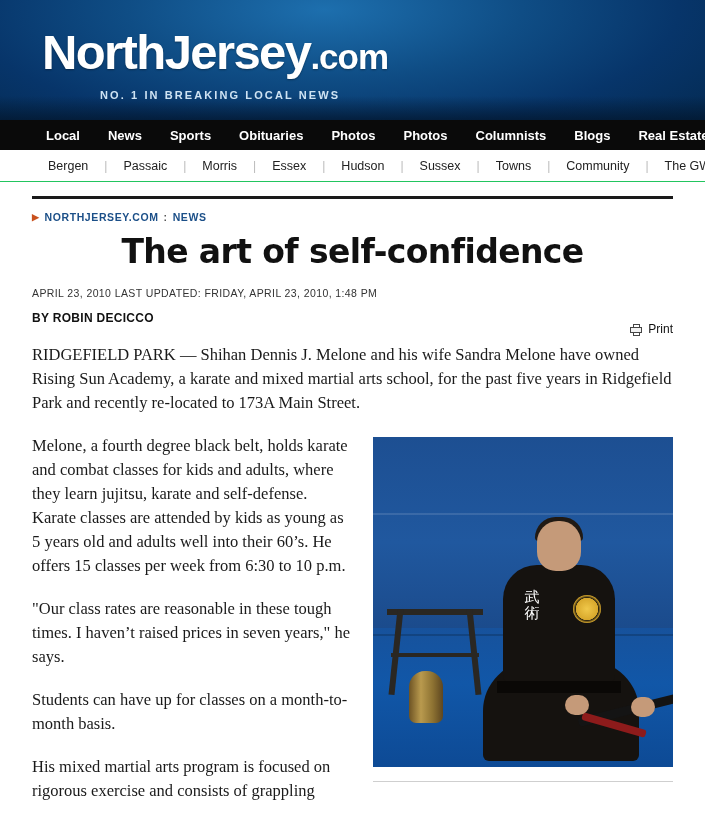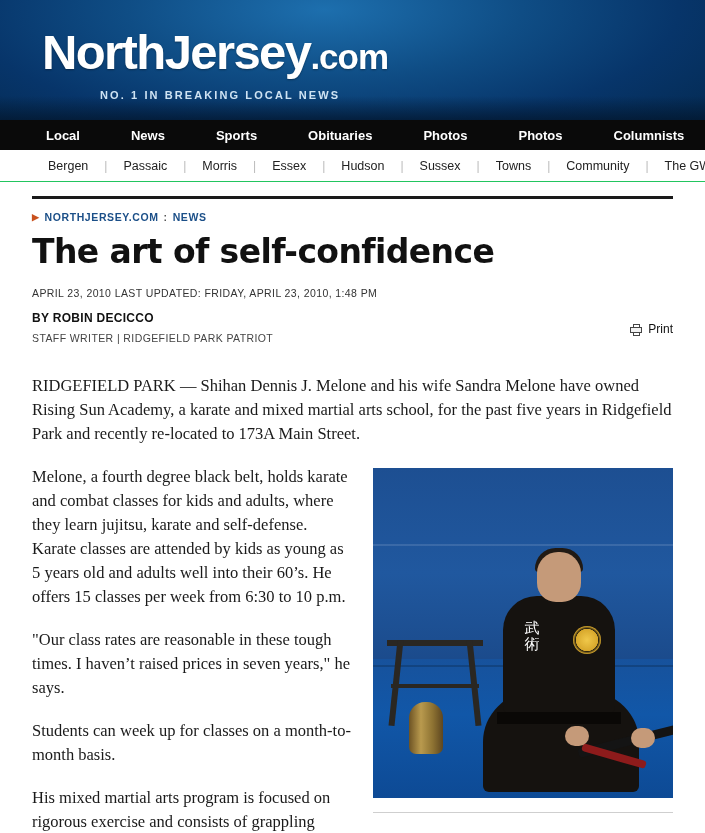--- a/index.html
+++ b/index.html
@@ -60,21 +60,20 @@
   }
 
   
   .nav-primary {
     height: 30px;
     background: #0a0a0a;
     display: flex;
     align-items: stretch;
     padding-left: 32px;
     overflow: hidden;
-    gap: 23px;
   }
   .nav-primary a {
     display: flex;
     align-items: center;
     padding: 0 14px;
     color: #ffffff;
     font-size: 13px;
     font-weight: bold;
     text-decoration: none;
     white-space: nowrap;
@@ -134,20 +133,21 @@
   .breadcrumb .crumb-sep { color: #555; }
 
   .headline {
     font-family: "DejaVu Sans", sans-serif;
     font-size: 33px;
     line-height: 38px;
     font-weight: bold;
     color: #111;
     letter-spacing: -0.6px;
     margin: 10px 0 0 0;
+    text-align: center;
   }
   .dateline {
     margin-top: 16px;
     font-size: 10.5px;
     letter-spacing: .4px;
     color: #333;
     text-transform: uppercase;
   }
   .byline {
     margin-top: 12px;
@@ -198,21 +198,21 @@
   }
   .print-icon .paper {
     position: absolute; left: 2.5px; bottom: -1px;
     width: 7px; height: 4px;
     border: 1px solid #444;
     background: #fff;
     box-sizing: border-box;
   }
 
   .article-body {
-    margin-top: 30px;
+    margin-top: 18px;
     font-family: "Liberation Serif", serif;
     font-size: 16.5px;
     line-height: 24px;
     color: #1a1a1a;
   }
   .article-body p { margin: 0 0 19px 0; }
 
   .figure {
     float: right;
     width: 300px;
@@ -406,21 +406,20 @@
     <span class="arrow">▶</span>
     <a href="#" class="crumb">NORTHJERSEY.COM</a>
     <span class="crumb-sep">:</span>
     <a href="#" class="crumb">NEWS</a>
   </div>
 
   <h1 class="headline">The art of self-confidence</h1>
 
   <div class="dateline">APRIL 23, 2010    LAST UPDATED: FRIDAY, APRIL 23, 2010, 1:48 PM</div>
   <div class="byline">BY ROBIN DECICCO</div>
-  <div class="byline-sub">STAFF WRITER | RIDGEFIELD PARK PATRIOT</div>
 
   <a href="#" class="print-link">
     <span class="print-icon">
       <span class="top"></span>
         <span class="body"></span>
         <span class="paper"></span>
     </span>
     <span>Print</span>
   </a>
 
@@ -454,16 +453,16 @@
           <div class="weapon2"></div>
           <div class="hand-l"></div>
           <div class="hand-r"></div>
         </div>
       </div>
       <div class="figure-rule"></div>
     </div>
 
     <p>Melone, a fourth degree black belt, holds karate and combat classes for kids and adults, where they learn jujitsu, karate and self-defense. Karate classes are attended by kids as young as 5 years old and adults well into their 60’s. He offers 15 classes per week from 6:30 to 10 p.m.</p>
     <p>"Our class rates are reasonable in these tough times. I haven’t raised prices in seven years," he says.</p>
-    <p>Students can week up for classes on a month-to-month basis.</p>
+    <p>Students can have up for classes on a month-to-month basis.</p>
     <p>His mixed martial arts program is focused on rigorous exercise and consists of grappling</p>
   </div>
 </div>
 
 </body></html>

